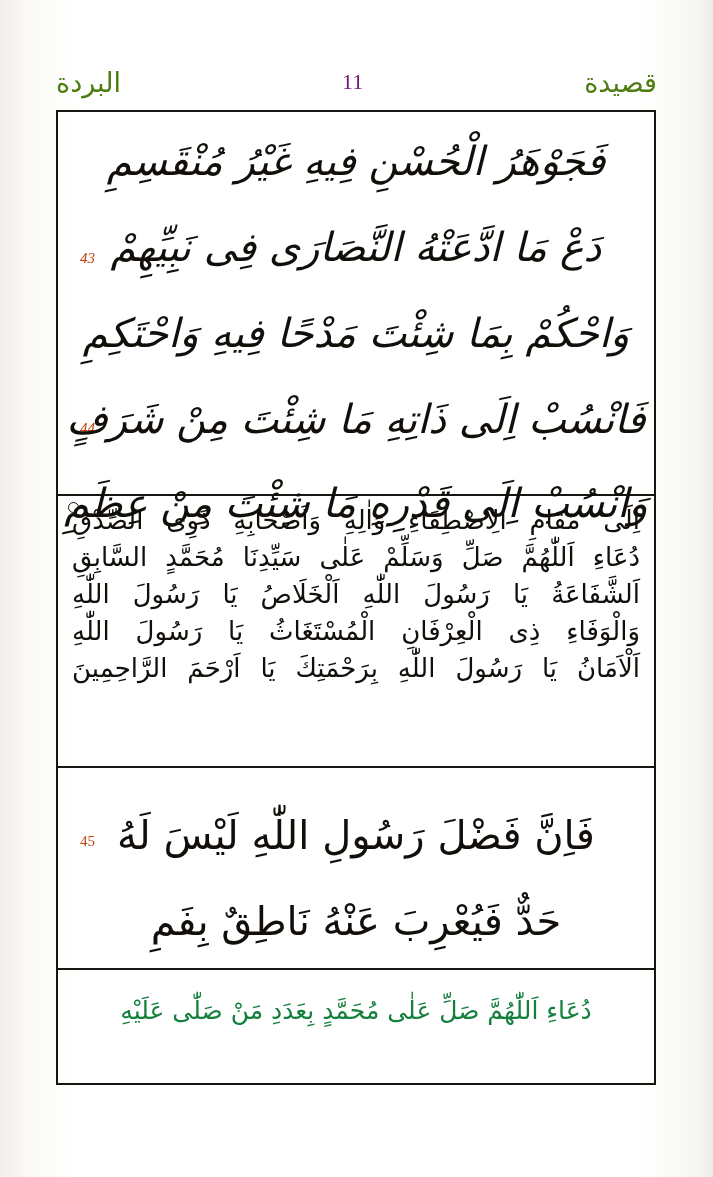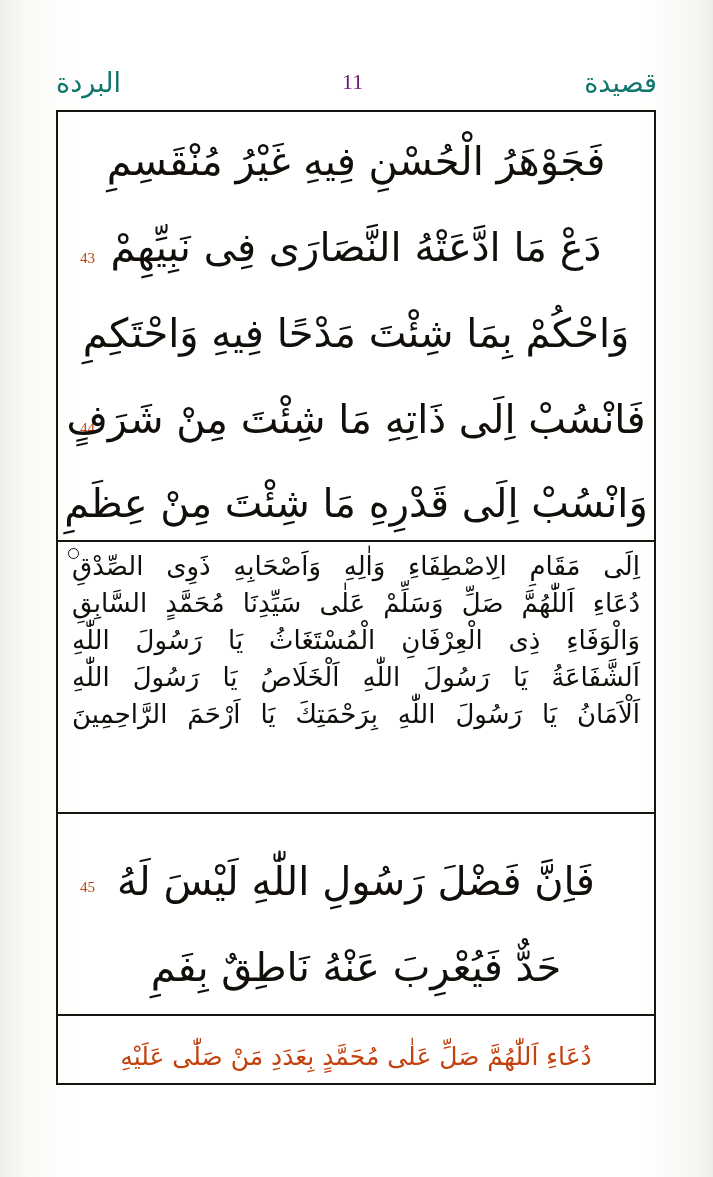--- a/index.html
+++ b/index.html
@@ -39,21 +39,21 @@
     right: 56px;
     height: 40px;
     display: flex;
     align-items: center;
     justify-content: space-between;
     direction: rtl;
   }
   .header-title {
     font-family: "DejaVu Sans", sans-serif;
     font-size: 27px;
-    color: #0f766e;
+    color: #4d7c0f;
     letter-spacing: 1px;
     white-space: nowrap;
   }
   .header-page-number {
     font-family: "Liberation Serif", serif;
     font-size: 22px;
     color: #701a75;
     direction: ltr;
   }
 
@@ -126,21 +126,21 @@
     white-space: nowrap;
   }
 
   .footer-block {
     padding: 5px 14px 6px 14px;
   }
   .footer-line {
     font-family: "DejaVu Sans", sans-serif;
     font-size: 25px;
     line-height: 1.3;
-    color: #c2410c;
+    color: #15803d;
     text-align: center;
     direction: rtl;
     white-space: nowrap;
   }
 
   .ring {
     position: absolute;
     left: 10px;
     top: 6px;
     width: 9px;
@@ -156,21 +156,21 @@
   <div class="page-shade"></div>
 
   <div class="header">
     <span class="header-title">قصيدة</span>
     <span class="header-page-number">11</span>
     <span class="header-title">البردة</span>
   </div>
 
   <div class="frame">
 
-    <div class="section verse-block" style="height:430px;">
+    <div class="section verse-block" style="height:384px;font-style:italic;">
       <div class="line big" style="height:86px;">
         <span class="line-text">فَجَوْهَرُ الْحُسْنِ فِيهِ غَيْرُ مُنْقَسِمِ</span>
       </div>
       <div class="line big" style="height:86px;">
         <span class="verse-num" style="top:46px;">43</span>
         <span class="line-text">دَعْ مَا ادَّعَتْهُ النَّصَارَى فِى نَبِيِّهِمْ</span>
       </div>
       <div class="line big" style="height:86px;">
         <span class="line-text">وَاحْكُمْ بِمَا شِئْتَ مَدْحًا فِيهِ وَاحْتَكِمِ</span>
       </div>
@@ -179,22 +179,22 @@
         <span class="line-text">فَانْسُبْ اِلَى ذَاتِهِ مَا شِئْتَ مِنْ شَرَفٍ</span>
       </div>
       <div class="line big" style="height:82px;">
         <span class="line-text">وَانْسُبْ اِلَى قَدْرِهِ مَا شِئْتَ مِنْ عِظَمِ</span>
       </div>
     </div>
 
     <div class="section dua-block" style="height:272px;">
       <div class="dua-line">اِلَى مَقَامِ الِاصْطِفَاءِ وَاٰلِهِ وَاَصْحَابِهِ ذَوِى الصِّدْقِ</div>
       <div class="dua-line">دُعَاءِ اَللّٰهُمَّ صَلِّ وَسَلِّمْ عَلٰى سَيِّدِنَا مُحَمَّدٍ السَّابِقِ</div>
+      <div class="dua-line">اَلشَّفَاعَةُ يَا رَسُولَ اللّٰهِ اَلْخَلَاصُ يَا رَسُولَ اللّٰهِ</div>
       <div class="dua-line">وَالْوَفَاءِ ذِى الْعِرْفَانِ الْمُسْتَغَاثُ يَا رَسُولَ اللّٰهِ</div>
-      <div class="dua-line">اَلشَّفَاعَةُ يَا رَسُولَ اللّٰهِ اَلْخَلَاصُ يَا رَسُولَ اللّٰهِ</div>
       <div class="dua-line">اَلْاَمَانُ يَا رَسُولَ اللّٰهِ بِرَحْمَتِكَ يَا اَرْحَمَ الرَّاحِمِينَ</div>
       <div class="ring"></div>
     </div>
 
     <div class="section verse-block" style="height:185px;margin-top:17px;">
       <div class="line big" style="height:88px;">
         <span class="verse-num" style="top:42px;">45</span>
         <span class="line-text">فَاِنَّ فَضْلَ رَسُولِ اللّٰهِ لَيْسَ لَهُ</span>
       </div>
       <div class="line big" style="height:84px;">

